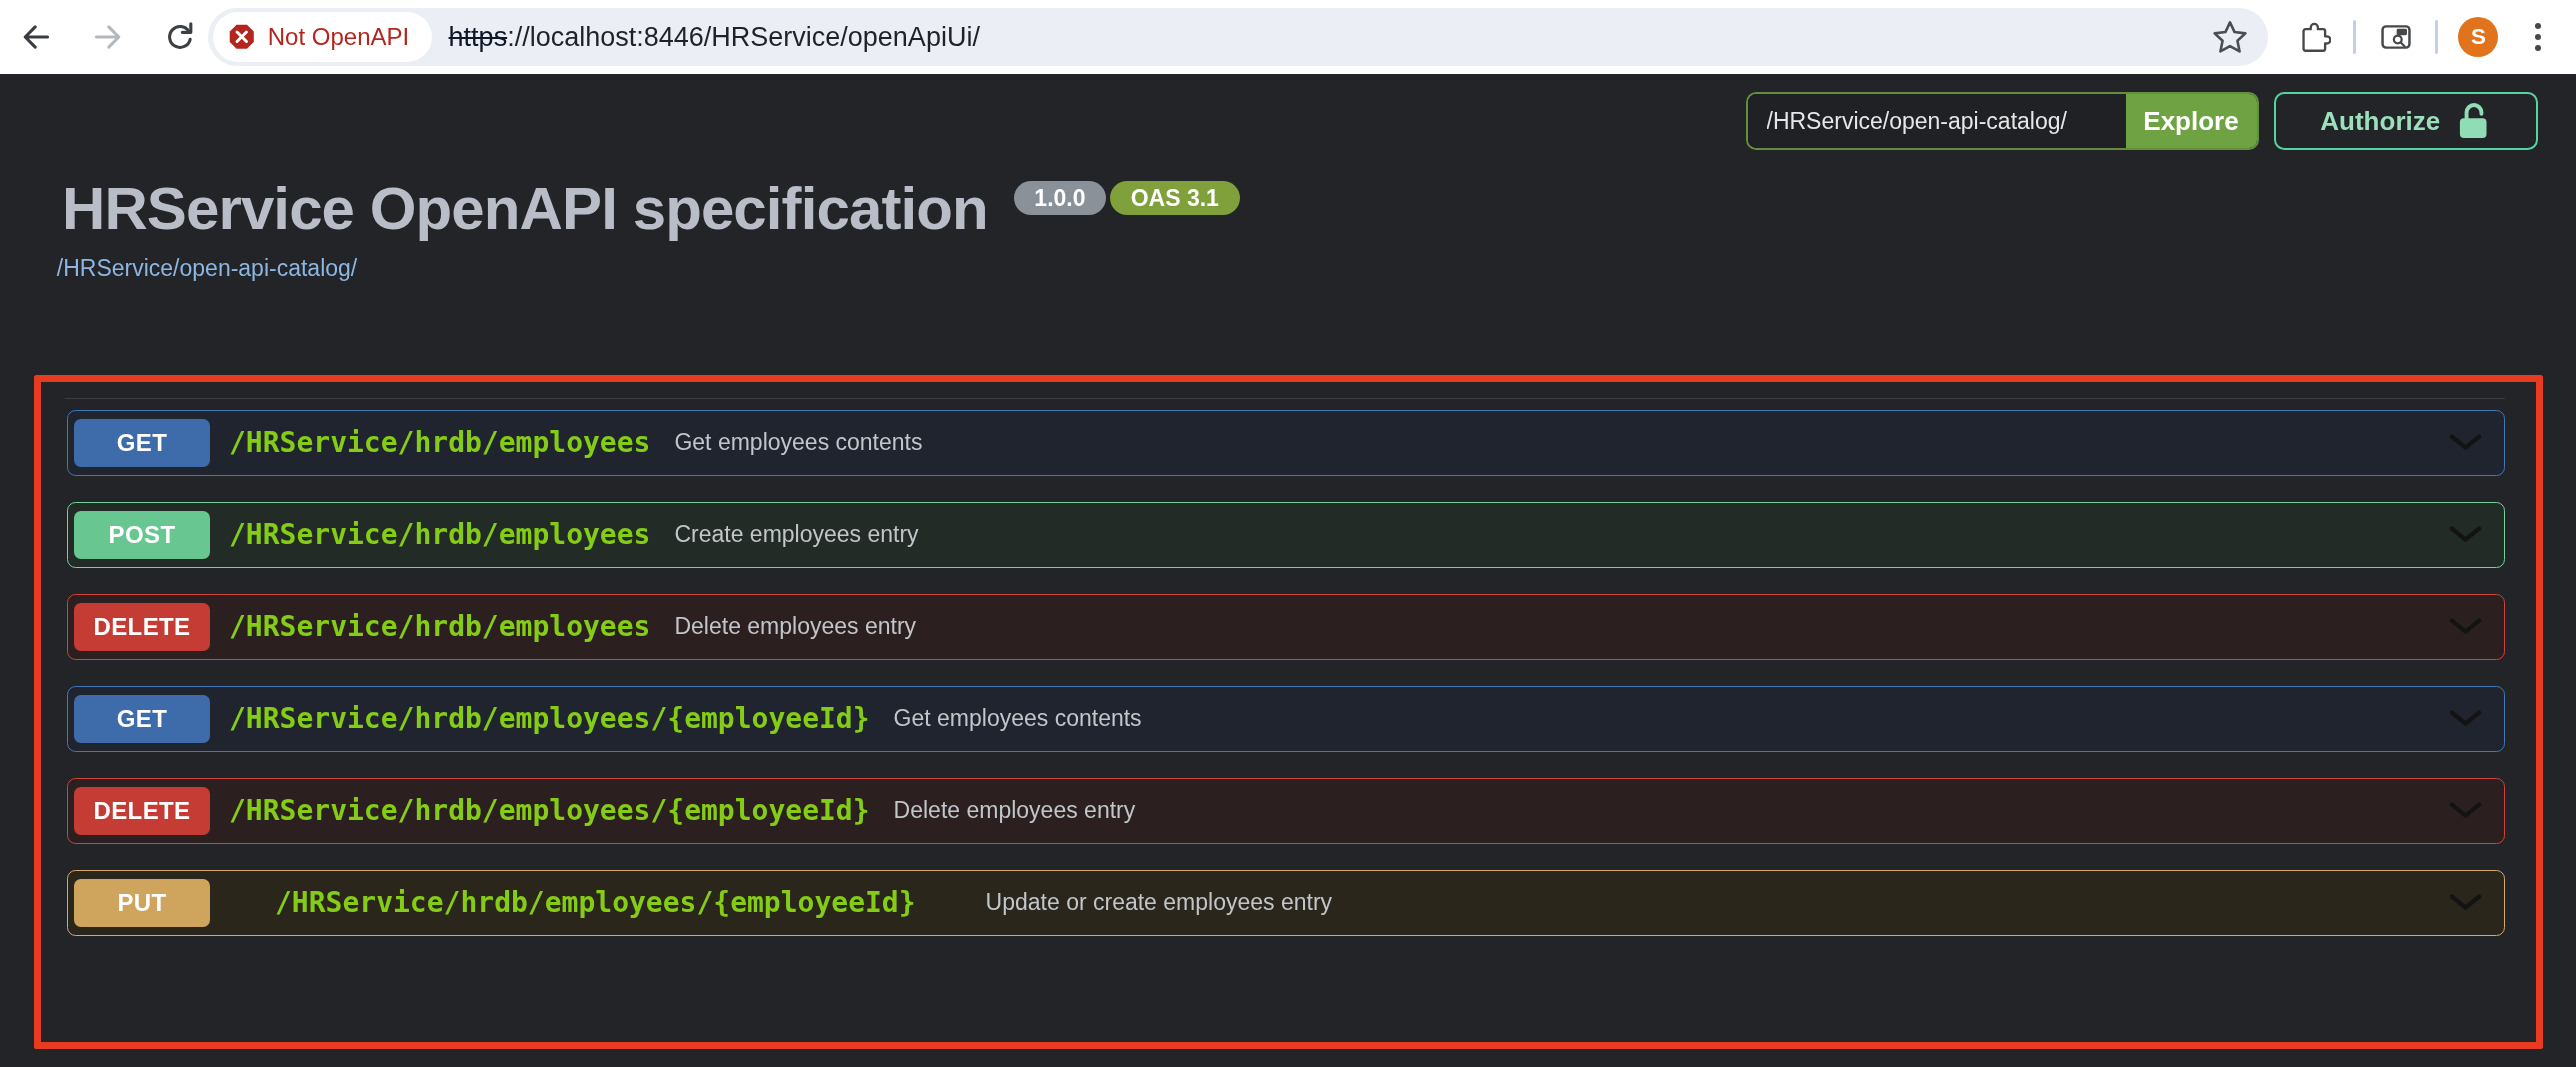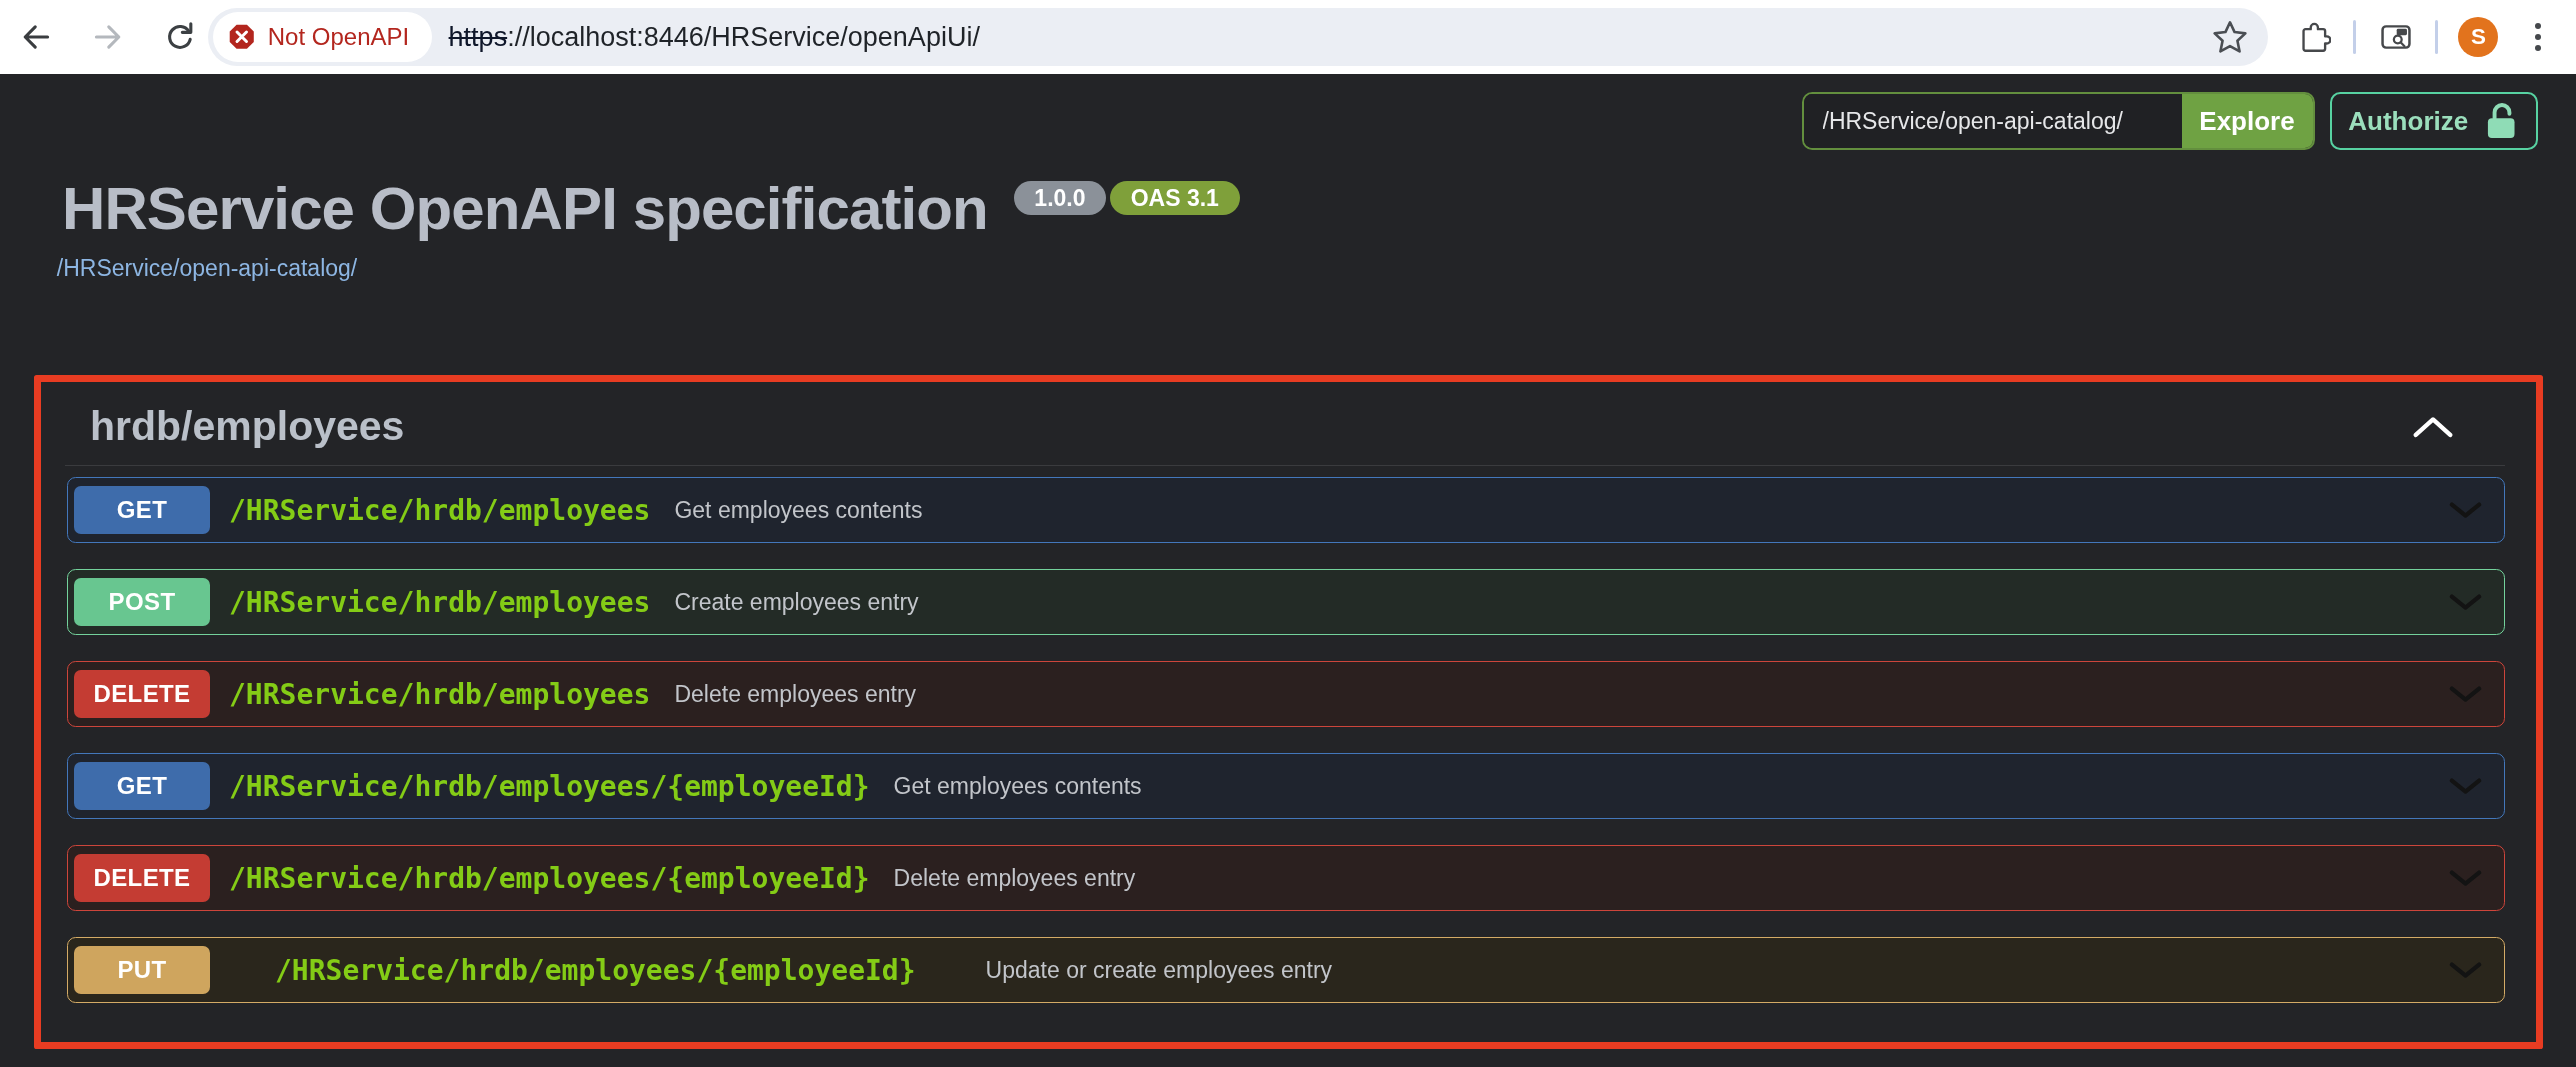--- a/index.html
+++ b/index.html
@@ -38,21 +38,21 @@
   .auth-row { display:flex; justify-content:flex-end; align-items:center;
               padding-right:38px; gap:15.5px; height:58px; }
   .download-url-wrapper { display:flex; height:58px; border:2.6px solid #638f3e;
                           border-radius:10.3px; overflow:hidden; background:#202124; }
   .explore-input { width:378px; background:#202124; border:none; outline:none;
                    color:#e6e7e9; font-size:23px; padding:0 13.8px 0 19px;
                    font-family:"Liberation Sans", sans-serif; }
   .explore-btn { width:131px; background:#6fa243; color:#ffffff; border:none;
                  font-size:26px; font-weight:bold; cursor:pointer;
                  font-family:"Liberation Sans", sans-serif; }
-  .authorize-btn { width:208px; height:58px; background:transparent; border:2.6px solid #57d2a2;
+  .authorize-btn { width:264px; height:58px; background:transparent; border:2.6px solid #57d2a2;
                    border-radius:10.3px; color:#9bdfbd; font-size:26px; font-weight:bold;
                    display:flex; align-items:center; justify-content:center; gap:15.5px;
                    cursor:pointer; font-family:"Liberation Sans", sans-serif; }
 
   .info { margin:26px 0 0 62px; }
   .info-title-row { display:flex; align-items:flex-start; }
   .page-title { font-size:60px; font-weight:bold; color:#b8bdc7; line-height:65px;
                 letter-spacing:-0.9px; }
   .badges { display:flex; gap:4px; margin:5.2px 0 0 26px;align-items:flex-end; }
   .pill-badge { height:34px; border-radius:17px; display:flex; align-items:center;
@@ -176,26 +176,20 @@
       <span class="page-title">HRService OpenAPI specification</span>
       <span class="badges">
         <span class="pill-badge version-badge">1.0.0</span>
         <span class="pill-badge oas-badge">OAS 3.1</span>
       </span>
     </div>
     <a class="spec-link" href="#">/HRService/open-api-catalog/</a>
   </div>
 
   <div class="tag-section">
-    <div class="tag-header">
-      <span class="tag-title">hrdb/employees</span>
-      <svg class="tag-chevron" width="40" height="22.4" viewBox="0 0 46 26">
-        <polyline points="3,22 23,4 43,22" fill="none" stroke="#ffffff" stroke-width="5" stroke-linecap="round" stroke-linejoin="round"></polyline>
-      </svg>
-    </div>
     <div class="tag-divider"></div>
 
     <div class="opblocks">
 
       <div class="opblock get">
         <span class="opblock-method">GET</span>
         <span class="opblock-path">/HRService/hrdb/employees</span>
         <span class="opblock-summary">Get employees contents</span>
         <svg class="row-chevron" width="33" height="17" viewBox="0 0 38 20">
           <polyline points="3,3 19,16 35,3" fill="none" stroke="#131313" stroke-width="5" stroke-linecap="round" stroke-linejoin="round"></polyline>

